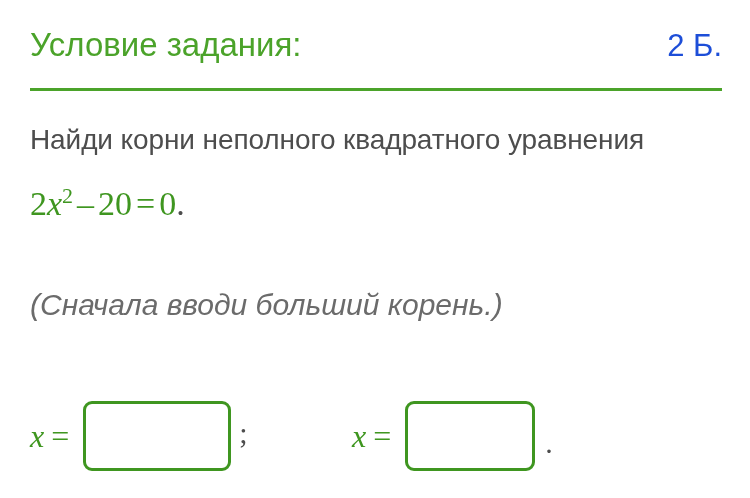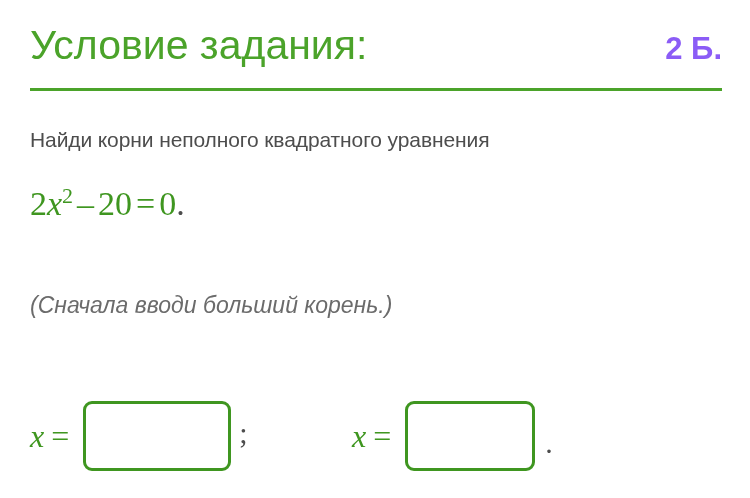--- a/index.html
+++ b/index.html
@@ -29,52 +29,52 @@
     left: 30px;
     top: 26px;
     width: 692px;
     height: 48px;
     display: flex;
     align-items: baseline;
     justify-content: space-between;
   }
   .header-title {
     font-family: "Liberation Sans", sans-serif;
-    font-size: 41px;
+    font-size: 33px;
     line-height: 38px;
     color: #4ba32a;
     font-weight: 400;
     white-space: nowrap;
     letter-spacing: 0px;
   }
   .header-points {
     font-family: "Liberation Sans", sans-serif;
     font-size: 31px;
     line-height: 38px;
-    color: #8b5cf6;
-    font-weight: 700;
+    color: #1d4ed8;
+    font-weight: 400;
     white-space: nowrap;
   }
   .header-rule {
     position: absolute;
     left: 30px;
     top: 88px;
     width: 692px;
     height: 3px;
     background: #4ba32a;
   }
 
   
   .question-line {
     position: absolute;
     left: 30px;
     top: 122px;
     width: 720px;
     font-family: "Liberation Sans", sans-serif;
-    font-size: 21px;
+    font-size: 28px;
     line-height: 36px;
     color: #4d4d4d;
     white-space: nowrap;
     letter-spacing: -0.1px;
   }
 
   
   .equation-line {
     position: absolute;
     left: 30px;
@@ -100,21 +100,21 @@
     color: #4d4d4d;
   }
 
   
   .hint-line {
     position: absolute;
     left: 30px;
     top: 288px;
     font-family: "Liberation Sans", sans-serif;
     font-style: italic;
-    font-size: 23px;
+    font-size: 30px;
     line-height: 34px;
     color: #6b6b6b;
     white-space: nowrap;
   }
 
   
   .answer-row {
     position: absolute;
     left: 30px;
     top: 398px;

